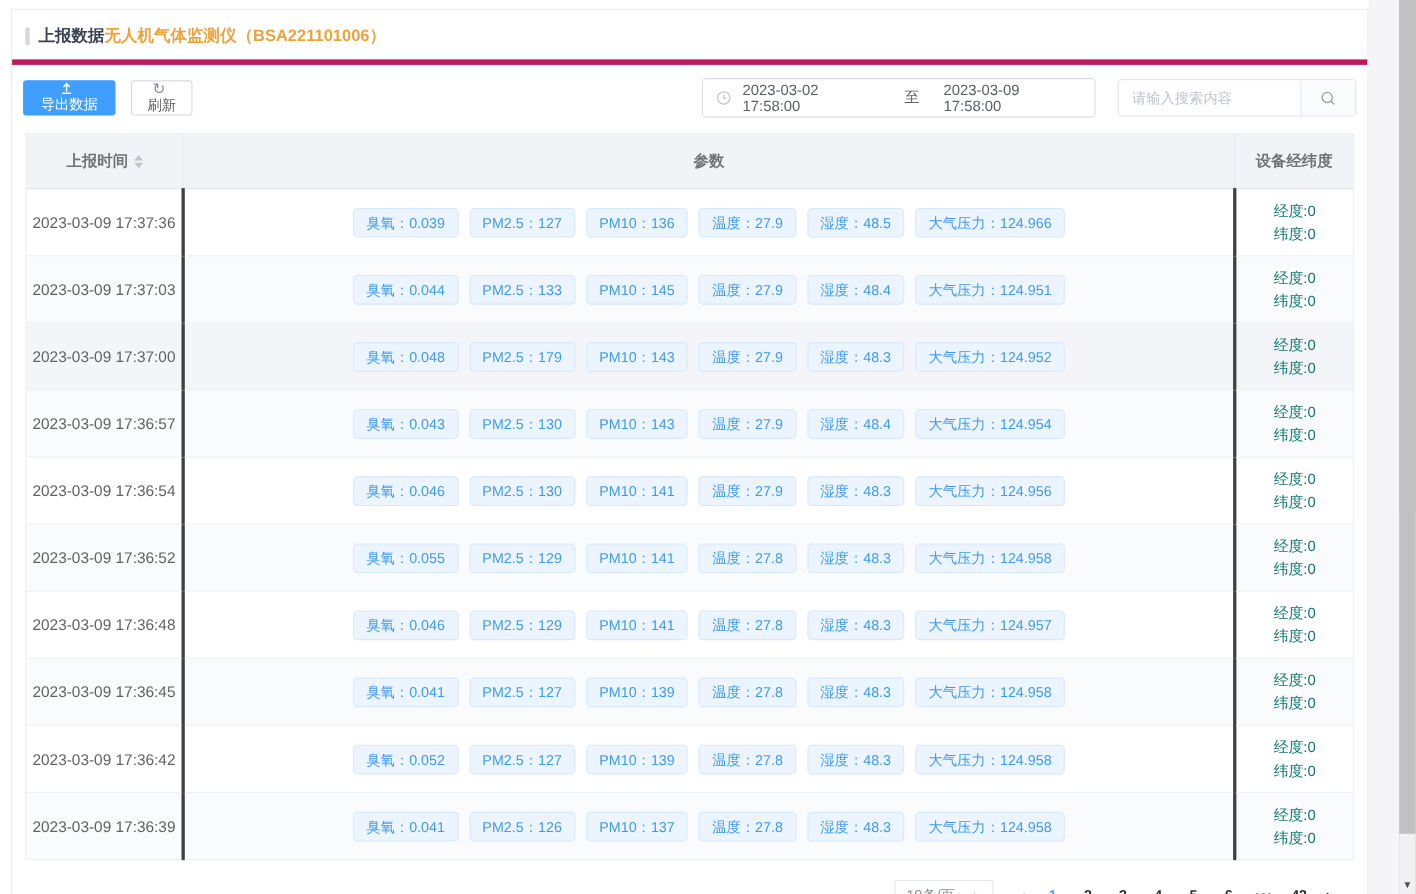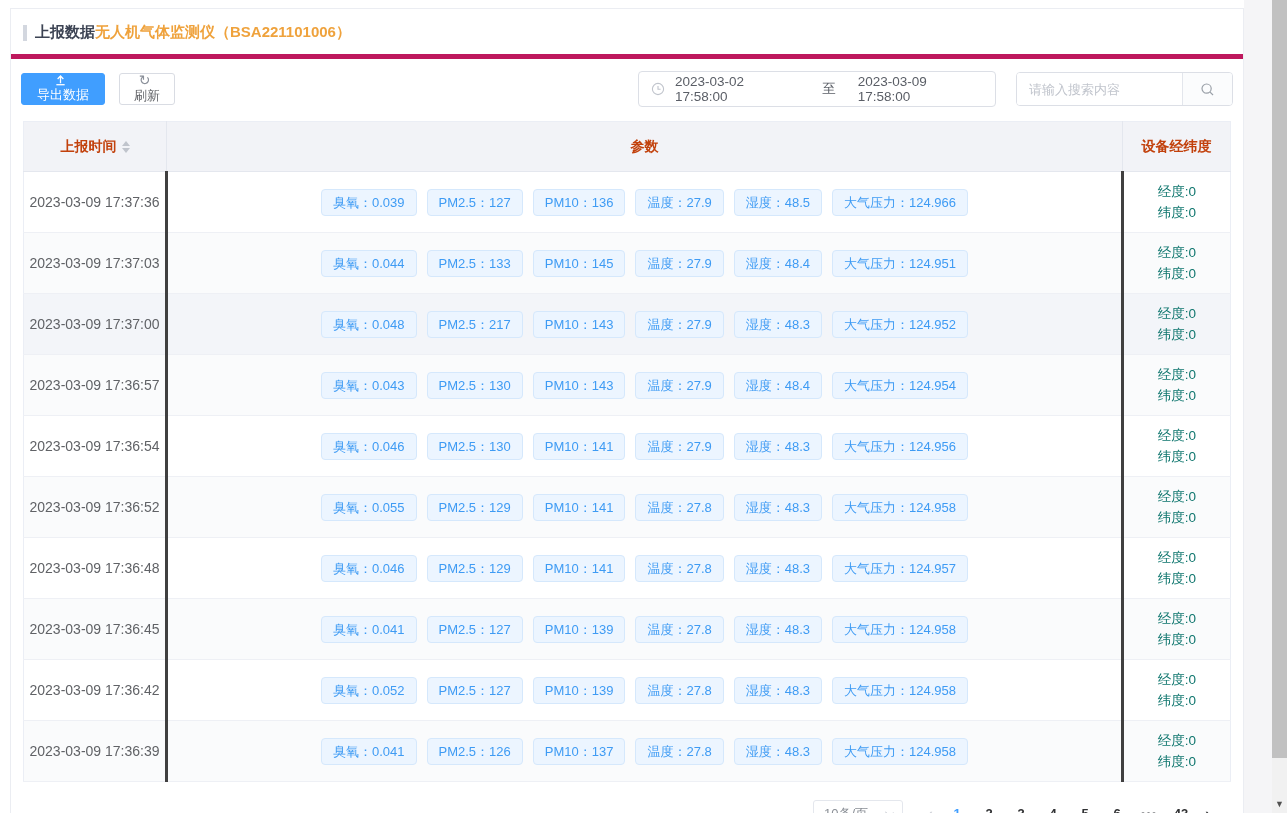--- a/index.html
+++ b/index.html
@@ -42,21 +42,21 @@
   .search-group { display:flex; align-items:stretch; height:34px; margin-left:20px;
     border:1px solid #dcdfe6; border-radius:4px; overflow:hidden; background:#fff; }
   .search-input { width:165px; border:none; outline:none; padding:0 12px; font-size:13px; color:#303133; }
   .search-input::placeholder { color:#c0c4cc; }
   .search-btn { width:50px; display:flex; align-items:center; justify-content:center;
     background:#fbfcfd; border-left:1px solid #e3e6ec; cursor:pointer; }
 
   
   .data-table { width:1208px; margin:2px 12px 0 12px; border-collapse:collapse; table-layout:fixed;
     border-left:1px solid #ebeef5; border-right:1px solid #ebeef5; border-top:1px solid #ebeef5; }
-  .data-table th { height:50px; background:#f2f3f7; font-size:14px; font-weight:bold; color:#c2410c;
+  .data-table th { height:50px; background:#f2f3f7; font-size:14px; font-weight:bold; color:#737373;
     border-right:1px solid #e4e7ee; border-bottom:1px solid #e4e7ee; text-align:center; }
   .data-table th:last-child { border-right:none; }
   .data-table td { height:61px; border-right:3px solid #404040; border-bottom:1px solid #eef0f5;
     text-align:center; vertical-align:middle; }
   .data-table td:last-child { border-right:none; }
   .data-table tr.striped td { background:#fafbfc; }
   .data-table tr.hovered td { background:#f3f5f9; }
   .td-time { font-size:14px; color:#606266; }
   .th-sortable .th-inner { display:inline-flex; align-items:center; }
   .sort-carets { display:inline-flex; flex-direction:column; margin-left:5px; }
@@ -196,21 +196,21 @@
     <td class="td-coord">
       <div>经度:0</div>
       <div>纬度:0</div>
     </td>
   </tr>
         <tr class="hovered">
     <td class="td-time">2023-03-09 17:37:00</td>
     <td class="td-params">
       <div class="tags">
               <span class="tag">臭氧：0.048</span>
-              <span class="tag">PM2.5：217</span>
+              <span class="tag">PM2.5：179</span>
               <span class="tag">PM10：143</span>
               <span class="tag">温度：27.9</span>
               <span class="tag">湿度：48.3</span>
               <span class="tag">大气压力：124.952</span>
             </div>
     </td>
     <td class="td-coord">
       <div>经度:0</div>
       <div>纬度:0</div>
     </td>

